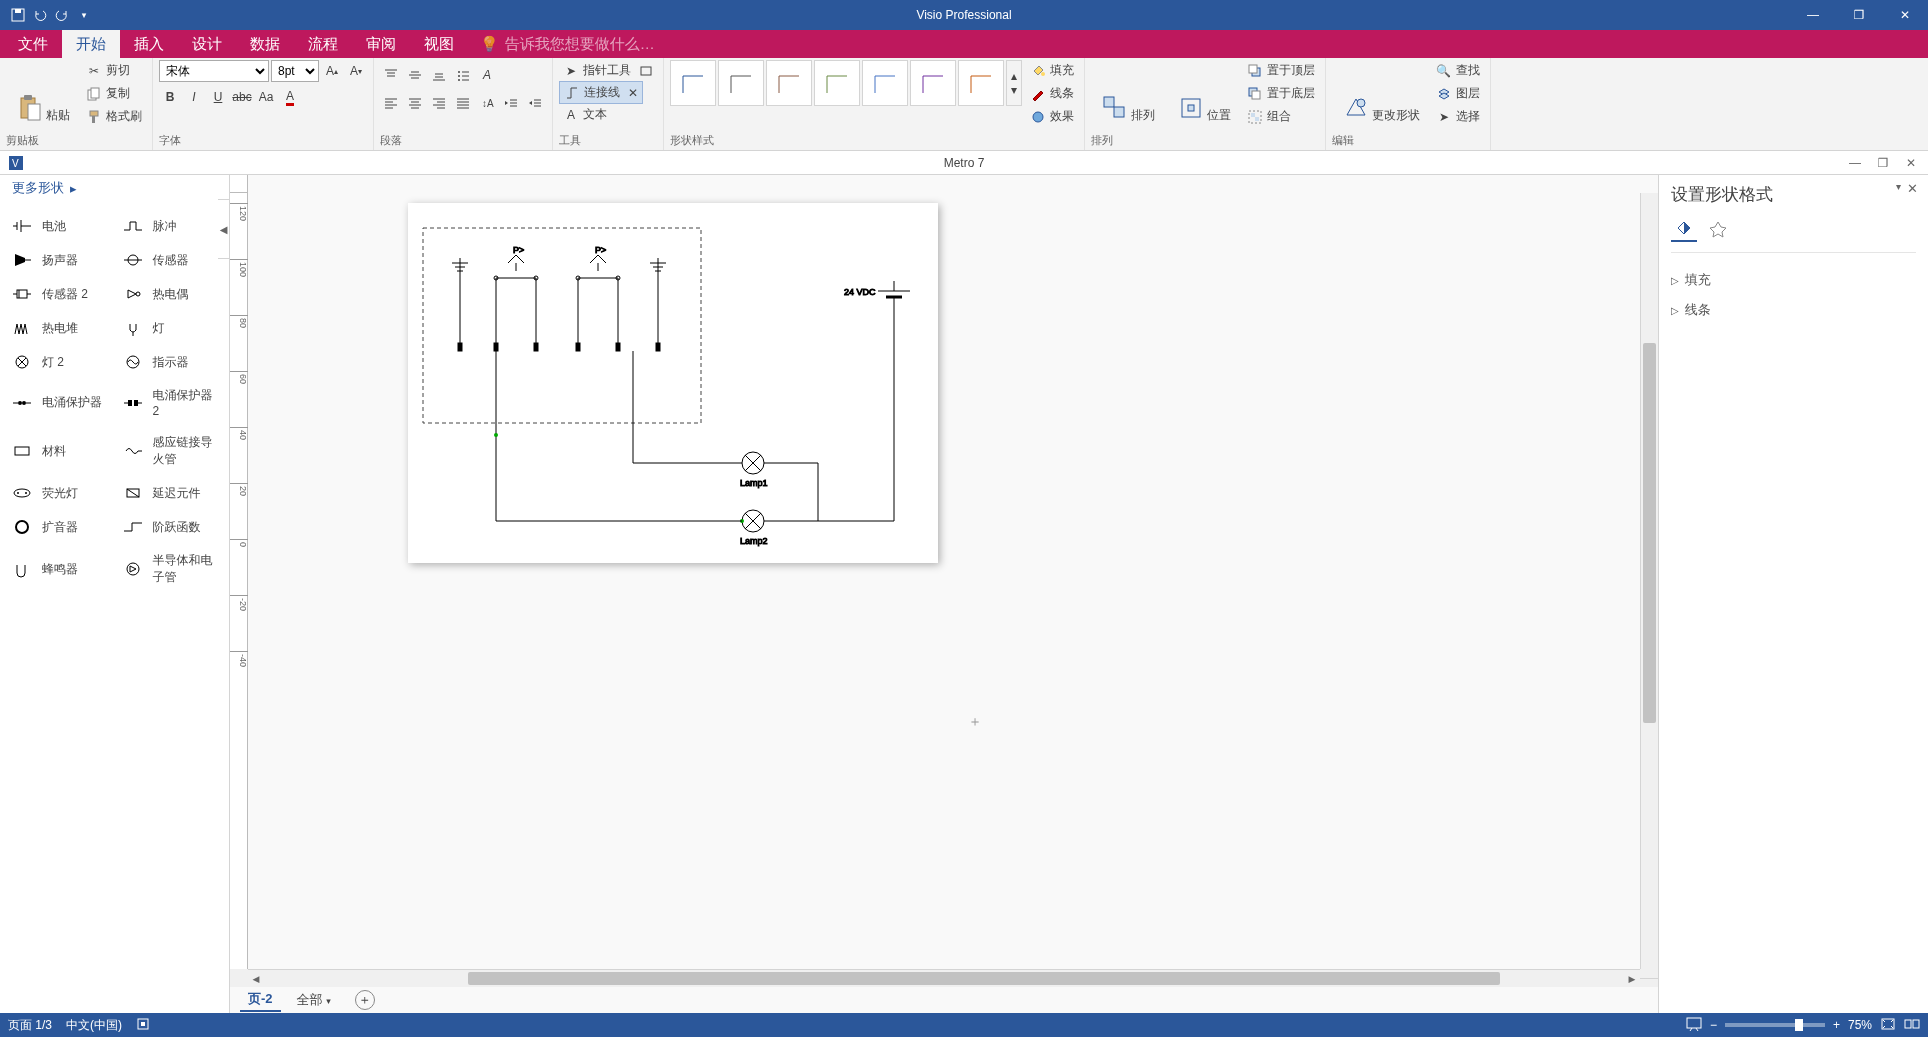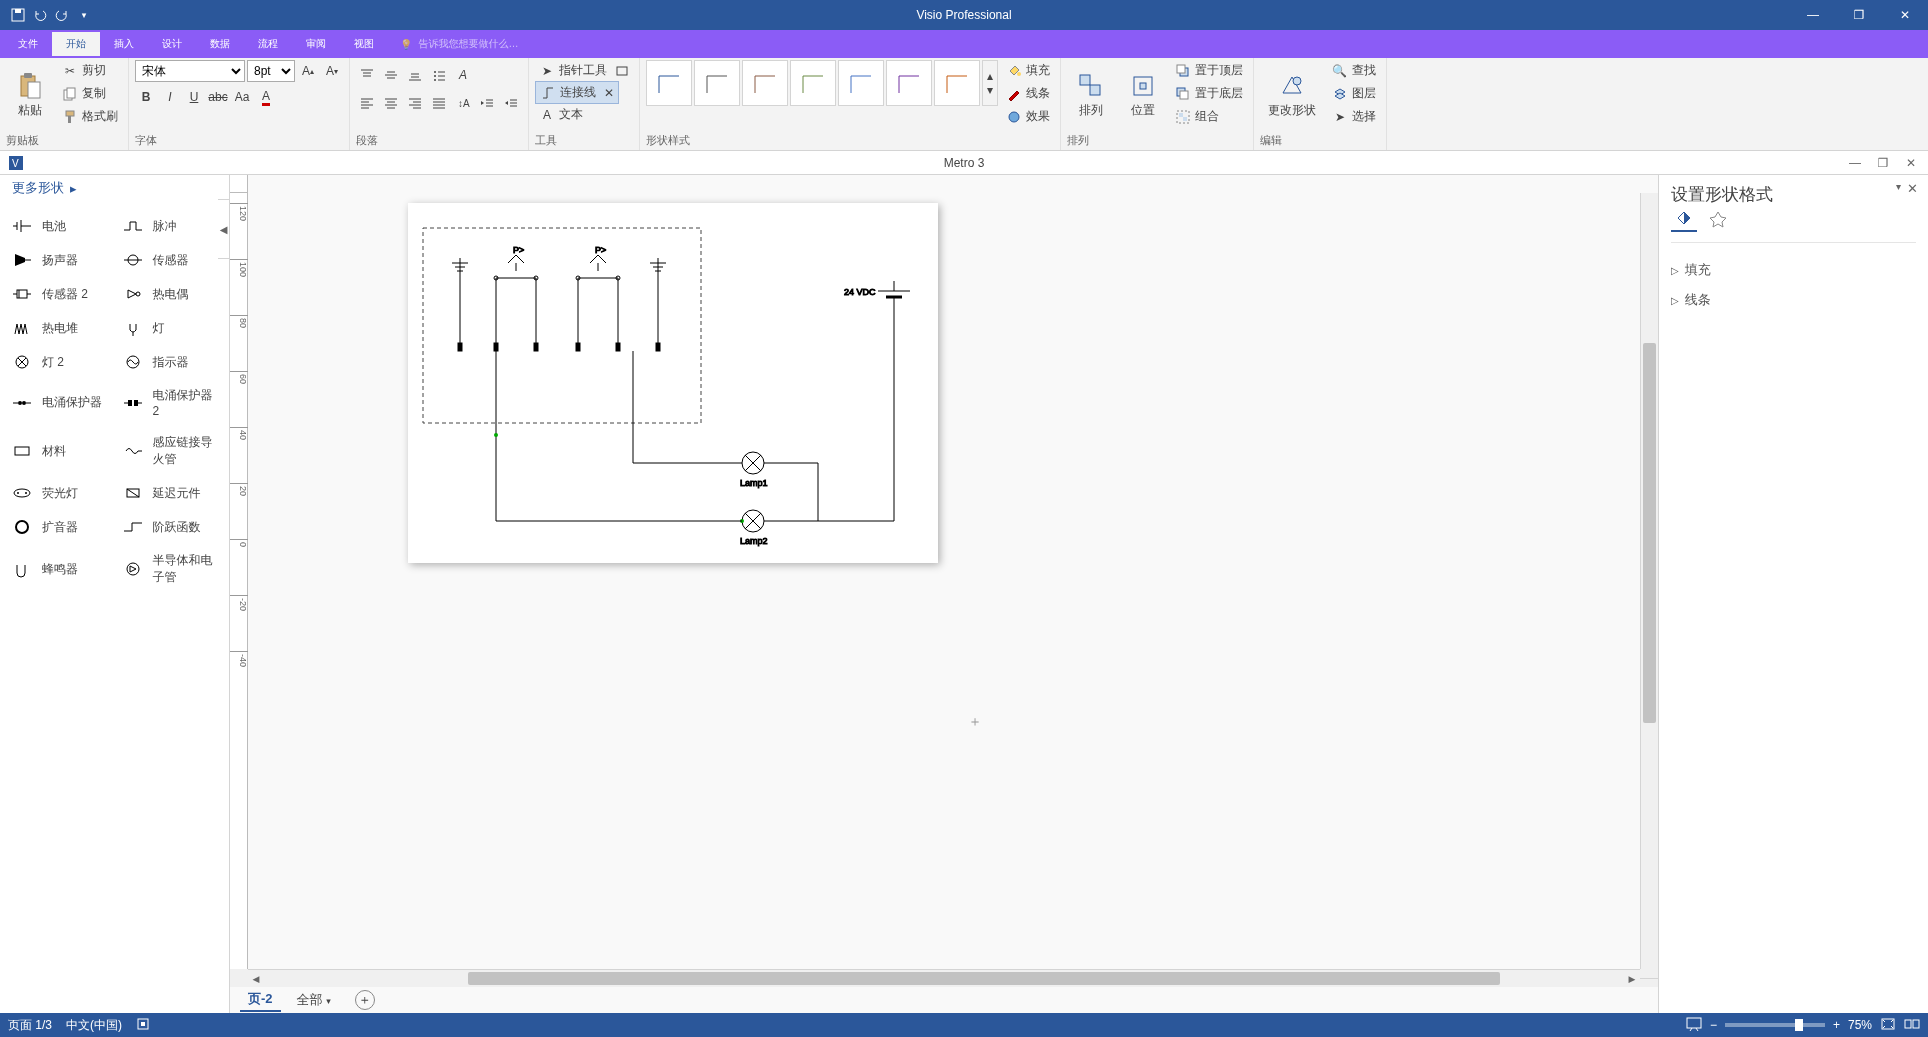--- a/index.html
+++ b/index.html
@@ -7,33 +7,33 @@
 
 
 .titlebar { background: #2b579a; height: 30px; display: flex; align-items: center; color: #fff; font-size: 12px; position: relative; }
 .titlebar-left { display: flex; align-items: center; gap: 2px; padding-left: 8px; }
 .titlebar-icon { width: 20px; height: 20px; display: flex; align-items: center; justify-content: center; cursor: pointer; }
 .titlebar-center { position: absolute; left: 50%; transform: translateX(-50%); }
 .titlebar-right { margin-left: auto; display: flex; }
 .win-btn { width: 46px; height: 30px; display: flex; align-items: center; justify-content: center; cursor: pointer; }
 
 
-.ribbon-tabs { background: #8b5cf6; height: 28px; display: flex; align-items: center; padding: 0 4px; color: #fff; font-size: 10px; }
+.ribbon-tabs { background: #be185d; height: 28px; display: flex; align-items: center; padding: 0 4px; color: #fff; font-size: 15px; }
 .ribbon-tab { padding: 5px 14px; cursor: pointer; }
 .ribbon-tab.active { background: #f3f3f3; color: #2b579a; }
 .tell-me { margin-left: 12px; color: rgba(255,255,255,0.6); display: flex; align-items: center; gap: 6px; }
 
 
 .ribbon { background: #f3f3f3; height: 93px; display: flex; border-bottom: 1px solid #d4d4d4; font-size: 12px; }
 .ribbon-group { border-right: 1px solid #e1e1e1; padding: 2px 6px 0 6px; display: flex; flex-direction: column; justify-content: space-between; }
 .ribbon-group-label { text-align: left; color: #666; font-size: 11px; padding: 2px 0; }
 .rg-body { display: flex; align-items: flex-start; gap: 4px; flex: 1; }
 .rg-col { display: flex; flex-direction: column; gap: 2px; }
 .rg-btn { display: flex; align-items: center; gap: 4px; padding: 2px 4px; cursor: pointer; white-space: nowrap; color: #444; }
-.rg-btn-big { display: flex; flex-direction: column; align-items: center; justify-content: center; padding: 4px 8px; cursor: pointer; height: 68px; color: #444; }
+.rg-btn-big { display: flex; flex-direction: row; align-items: flex-end; justify-content: center; padding: 4px 8px; cursor: pointer; height: 68px; color: #444; }
 .icon-box { width: 16px; height: 16px; display: inline-flex; align-items: center; justify-content: center; }
 .icon-box-big { width: 32px; height: 32px; display: flex; align-items: center; justify-content: center; }
 select.combo, input.combo { border: 1px solid #ababab; font-size: 12px; padding: 1px 2px; background: #fff; }
 .font-btn-row { display: flex; gap: 2px; }
 .font-btn { width: 22px; height: 22px; display: flex; align-items: center; justify-content: center; cursor: pointer; color: #444; }
 .shape-gallery { display: flex; gap: 2px; align-items: center; }
 .shape-thumb { width: 46px; height: 46px; border: 1px solid #d4d4d4; background: #fff; cursor: pointer; display: flex; align-items: center; justify-content: center; }
 
 
 .subwin-bar { height: 24px; background: #fff; border-bottom: 1px solid #d4d4d4; display: flex; align-items: center; font-size: 12px; position: relative; }
@@ -67,21 +67,21 @@
 .scroll-track-v { width: 18px; background: #f0f0f0; border-left: 1px solid #d4d4d4; position: relative; }
 .scroll-thumb-v { position: absolute; left: 2px; right: 2px; background: #c2c2c2; border-radius: 2px; }
 .scroll-track-h { height: 18px; background: #f0f0f0; display: flex; align-items: center; }
 .page-tabs { display: flex; align-items: center; gap: 8px; padding: 0 10px; height: 26px; font-size: 13px; }
 .page-tab { color: #2b579a; border-bottom: 2px solid #2b579a; padding: 2px 8px; cursor: pointer; font-weight: bold; }
 .page-all { color: #444; padding: 2px 8px; cursor: pointer; text-align: right; }
 .page-add { width: 20px; height: 20px; border: 1px solid #888; border-radius: 50%; display: flex; align-items: center; justify-content: center; cursor: pointer; color: #444; margin-left: 8px; }
 
 
 .format-pane { width: 270px; border-left: 1px solid #d4d4d4; padding: 8px 12px; font-size: 13px; position: relative; }
-.format-title { font-size: 17px; color: #444; }
+.format-title { font-size: 17px; color: #444; margin-bottom: 10px; }
 .format-icons { display: flex; gap: 8px; margin-bottom: 12px; padding-bottom: 10px; border-bottom: 1px solid #e5e5e5; }
 .format-icon { width: 26px; height: 26px; cursor: pointer; display: flex; align-items: center; justify-content: center; }
 .format-icon.active { border-bottom: 2px solid #2b579a; }
 .format-group { padding: 6px 0; color: #555; cursor: pointer; display: flex; align-items: center; gap: 6px; }
 
 
 .statusbar { height: 24px; background: #2b579a; color: #fff; display: flex; align-items: center; font-size: 12px; padding: 0 8px; gap: 14px; }
 .status-item { cursor: pointer; }
 .status-right { margin-left: auto; display: flex; align-items: center; gap: 8px; }
 .zoom-slider { width: 100px; height: 4px; background: rgba(255,255,255,0.4); position: relative; }
@@ -500,21 +500,21 @@
   </div>
 </div>
 
 <div class="subwin-bar">
   <div class="subwin-icon">
       <svg width="14" height="14">
         <rect width="14" height="14" fill="#2b579a"></rect>
         <text x="3" y="11" fill="#fff" font-size="10">V</text>
       </svg>
     </div>
-  <div class="subwin-title">Metro 3</div>
+  <div class="subwin-title">Metro 7</div>
   <div class="subwin-ctrls">
     <div class="subwin-ctrl">—</div>
     <div class="subwin-ctrl">❐</div>
     <div class="subwin-ctrl">✕</div>
   </div>
 </div>
 
 <div class="main">
 
   <div class="shapes-panel" style="position:relative;">

